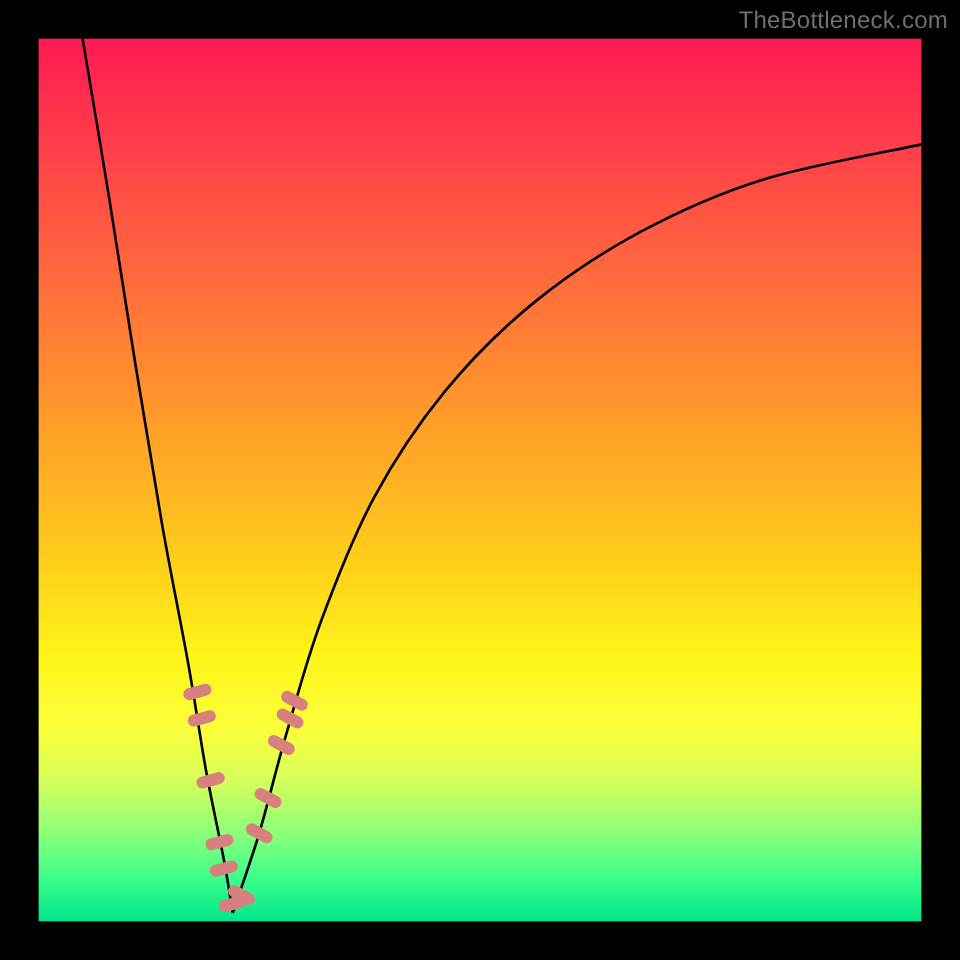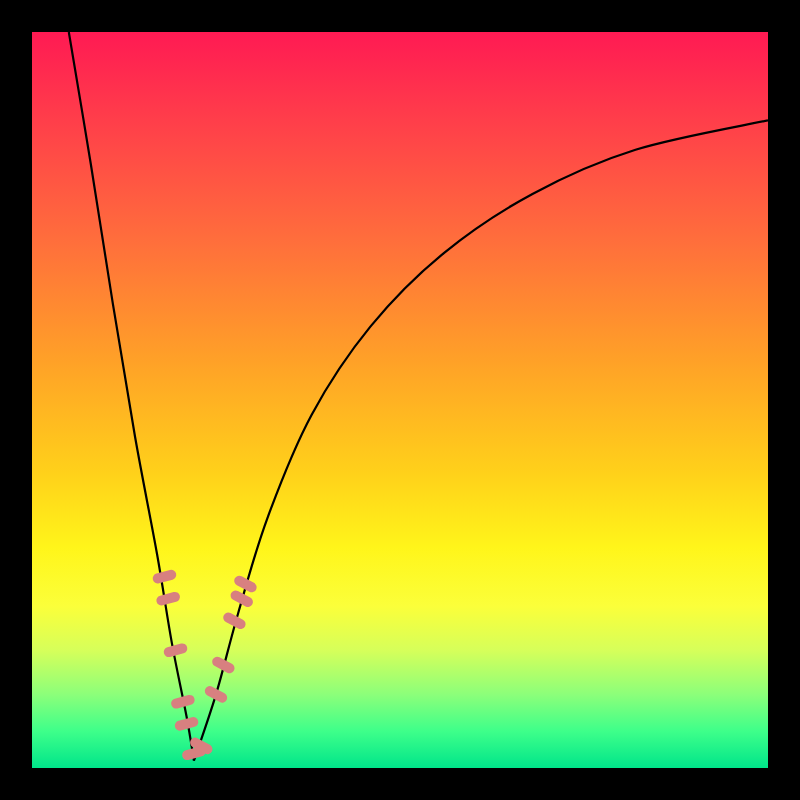--- a/index.html
+++ b/index.html
@@ -56,20 +56,21 @@
   svg.curves {
     position: absolute;
     inset: 0;
   }
 </style>
 </head>
 <body>
 
 <div class="frame">
 
+  <div class="watermark">TheBottleneck.com</div>
 
   <div class="plot">
     <div class="gradient"></div>
 
     <svg class="curves" viewBox="0 0 736 736" preserveAspectRatio="none">
       <path id="curve-left" fill="none" stroke="#000" stroke-width="2.2" d="M 36.800000000000004 0 C 40.480000000000004 22.080000000000002 51.52 87.09333333333336 58.88 132.48000000000002 C 66.24 177.86666666666667 73.6 226.93333333333334 80.96 272.32 C 88.32 317.70666666666665 95.68 363.09333333333336 103.04 404.8 C 110.4 446.50666666666666 118.98666666666668 488.21333333333325 125.12 522.56 C 131.25333333333333 556.9066666666666 134.93333333333334 583.8933333333333 139.84 610.88 C 144.74666666666667 637.8666666666667 150.88 664.8533333333334 154.56 684.48 C 158.24 704.1066666666667 160.69333333333333 721.28 161.92 728.64"></path>
       <path id="curve-right" fill="none" stroke="#000" stroke-width="2.2" d="M 161.92 728.64 C 165.6 717.6 176.64 686.9333333333333 184 662.4 C 191.36 637.8666666666667 197.49333333333334 610.8800000000001 206.08 581.44 C 214.66666666666669 552 223.25333333333333 518.88 235.52 485.76 C 247.7866666666667 452.64 262.50666666666666 414.61333333333334 279.68 382.72 C 296.85333333333335 350.8266666666667 316.48 321.3866666666667 338.56 294.40000000000003 C 360.64 267.41333333333336 385.17333333333335 242.88000000000008 412.16 220.80000000000007 C 439.1466666666667 198.72000000000006 468.5866666666667 179.0933333333333 500.48 161.91999999999996 C 532.3733333333333 144.7466666666666 564.2666666666667 130.02666666666664 603.52 117.75999999999999 C 642.7733333333333 105.49333333333334 713.92 93.2266666666667 736 88.32000000000005"></path>
       <g id="markers">
           <rect x="-5" y="-12" width="10" height="24" rx="5" fill="#d88080" stroke="#c06a6a" stroke-width="0" transform="translate(132.48 544.64) rotate(75)"></rect>
           <rect x="-5" y="-12" width="10" height="24" rx="5" fill="#d88080" stroke="#c06a6a" stroke-width="0" transform="translate(136.16 566.72) rotate(75)"></rect>

